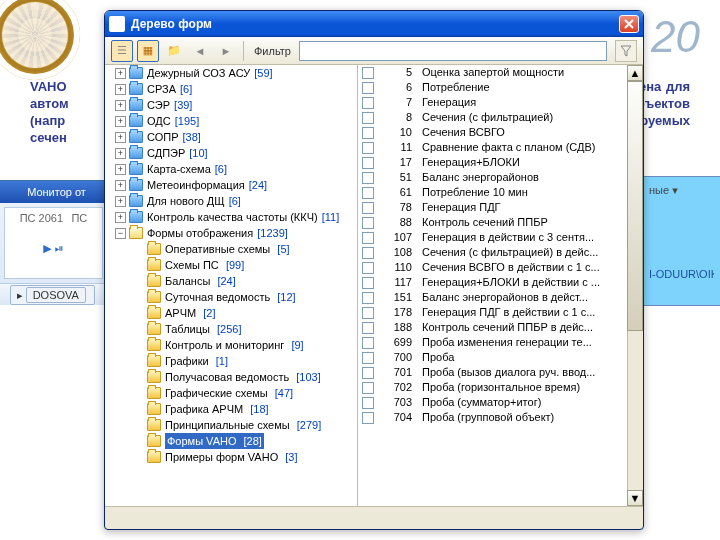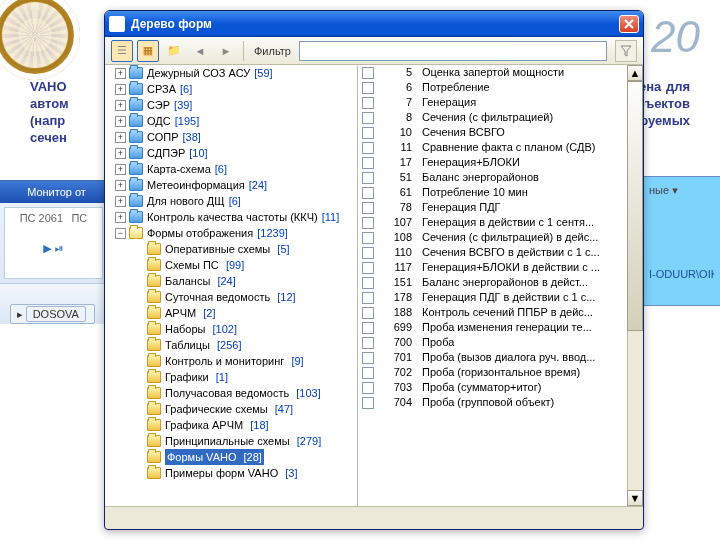--- a/index.html
+++ b/index.html
@@ -10,21 +10,21 @@
   .bg-swirl::after{content:"";position:absolute;inset:12px;border-radius:50%;
     background:repeating-conic-gradient(#fff 0 8deg,#b0d0f0 8deg 16deg);mix-blend-mode:screen;opacity:.8;}
   .pagenum{position:absolute;top:12px;right:20px;font-size:44px;color:#9fb6cc;font-style:italic;z-index:1;}
   .bgtext{position:absolute;top:78px;left:30px;right:30px;color:#2f3a8f;font-weight:bold;font-size:13px;line-height:17px;z-index:1;text-align:justify;}
 
   
   .mon-win{position:absolute;top:180px;left:0;width:108px;height:120px;z-index:2;
     background:linear-gradient(#eef3fa,#dbe8f7);border:1px solid #3b6ea5;border-left:none;border-radius:0 4px 4px 0;text-align:center;}
   .mon-title{background:linear-gradient(#3e79d6,#1c4fb0);color:#fff;height:22px;line-height:22px;padding-left:6px;font-size:11px;border-radius:0 3px 0 0;}
   .mon-body{background:#fff;margin:4px;height:72px;border:1px solid #b8cde2;font-size:10px;padding:4px;color:#666;}
-  .mon-tabs{background:linear-gradient(#f3f6fb,#dbe7f5);height:22px;border-top:1px solid #b8cde2;font-size:10px;padding:20px 4px;color:#333;}
+  .mon-tabs{background:linear-gradient(#f3f6fb,#dbe7f5);height:22px;border-top:1px solid #b8cde2;font-size:10px;padding:1px 4px;color:#333;}
   .mon-tabs span{display:inline-block;border:1px solid #9fb6d2;border-radius:2px;padding:1px 6px;background:#eef3fa;margin-right:2px;}
 
   
   .right-strip{position:absolute;right:0;top:176px;width:78px;height:130px;z-index:2;
     background:#7dd3fc;border:1px solid #6a8abf;border-right:none;font-size:10px;padding:6px;color:#444;}
   .right-strip .r{height:14px;line-height:14px;margin-bottom:4px;white-space:nowrap;overflow:hidden;}
 
   
   .win{position:absolute;left:104px;top:10px;width:540px;height:520px;z-index:5;
     border:1px solid #0a246a;border-radius:6px 6px 4px 4px;background:#ece9d8;box-shadow:0 2px 8px rgba(0,0,0,.3);}
@@ -260,27 +260,20 @@
             <div class="row">
               <span class="exp blank"></span>
               <span class="fold y"></span>
               <span class="lbl">АРЧМ <span class="cnt">[2]</span></span>
             </div>
           </li>
           <li class="ind2">
             <div class="row">
               <span class="exp blank"></span>
               <span class="fold y"></span>
-              <span class="lbl">Наборы <span class="cnt">[102]</span></span>
-            </div>
-          </li>
-          <li class="ind2">
-            <div class="row">
-              <span class="exp blank"></span>
-              <span class="fold y"></span>
               <span class="lbl">Таблицы <span class="cnt">[256]</span></span>
             </div>
           </li>
           <li class="ind2">
             <div class="row">
               <span class="exp blank"></span>
               <span class="fold y"></span>
               <span class="lbl">Контроль и мониторинг <span class="cnt">[9]</span></span>
             </div>
           </li>
@@ -383,22 +376,27 @@
             <span class="num">61</span>
             <span class="txt">Потребление 10 мин</span>
           </div>
           <div class="lr">
             <span class="chk"></span>
             <span class="num">78</span>
             <span class="txt">Генерация ПДГ</span>
           </div>
           <div class="lr">
             <span class="chk"></span>
+            <span class="num">88</span>
+            <span class="txt">Контроль сечений ППБР</span>
+          </div>
+          <div class="lr">
+            <span class="chk"></span>
             <span class="num">107</span>
-            <span class="txt">Генерация в действии с 1 сентя...</span>
+            <span class="txt">Генерация в действии с 3 сентя...</span>
           </div>
           <div class="lr">
             <span class="chk"></span>
             <span class="num">108</span>
             <span class="txt">Сечения (с фильтрацией) в дейс...</span>
           </div>
           <div class="lr">
             <span class="chk"></span>
             <span class="num">110</span>
             <span class="txt">Сечения ВСВГО в действии с 1 с...</span>

